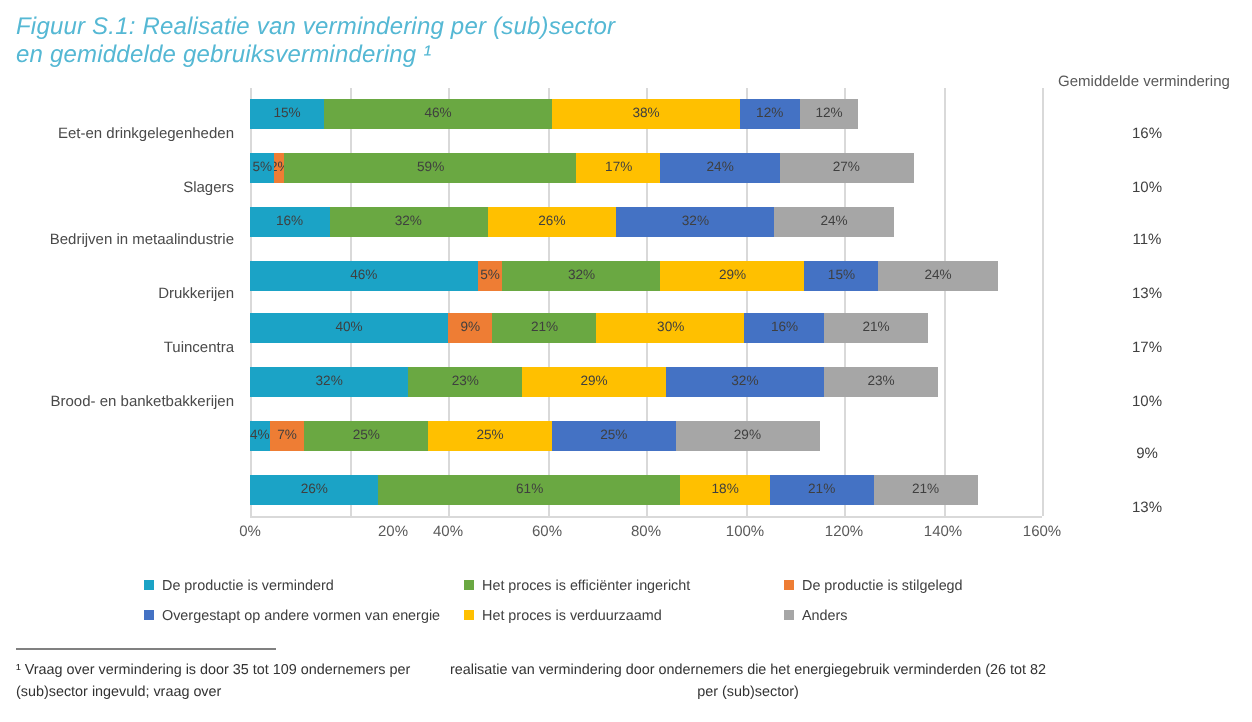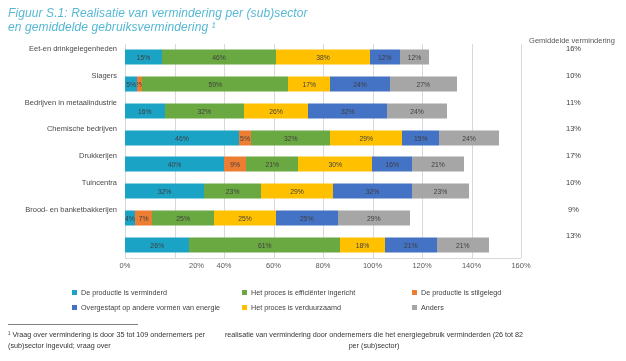--- a/index.html
+++ b/index.html
@@ -80,21 +80,21 @@
     top: 0;
     bottom: 0;
     width: 1px;
     background: #d9d9d9;
   }
 
   .row {
     position: relative;
     height: 26.75px;
     display: flex;
-    align-items: flex-start;
+    align-items: flex-end;
   }
 
   .cat-label {
     width: 100%;
     padding-right: 8px;
     box-sizing: border-box;
     text-align: right;
     font-size: 7.5px;
     color: #4a4a4a;
     white-space: nowrap;
@@ -156,21 +156,20 @@
   }
 
   
   #legend {
     position: absolute;
     left: 72px;
     top: 288px;
     width: 500px;
     display: flex;
     flex-wrap: wrap;
-    justify-content: space-between;
   }
   .legend-item {
     width: 160px;
     display: flex;
     align-items: center;
     margin-bottom: 6px;
     font-size: 7.2px;
     color: #404040;
   }
   .legend-swatch {
@@ -214,23 +213,20 @@
 <div id="plot">
   <div id="cat-col">
       <div class="row">
         <div class="cat-label">Eet-en drinkgelegenheden</div>
       </div>
       <div class="row">
         <div class="cat-label">Slagers</div>
       </div>
       <div class="row">
         <div class="cat-label">Bedrijven in metaalindustrie</div>
-      </div>
-      <div class="row">
-        <div class="cat-label">Chemische bedrijven</div>
       </div>
       <div class="row">
         <div class="cat-label">Drukkerijen</div>
       </div>
       <div class="row">
         <div class="cat-label">Tuincentra</div>
       </div>
       <div class="row">
         <div class="cat-label">Brood- en banketbakkerijen</div>
       </div>

